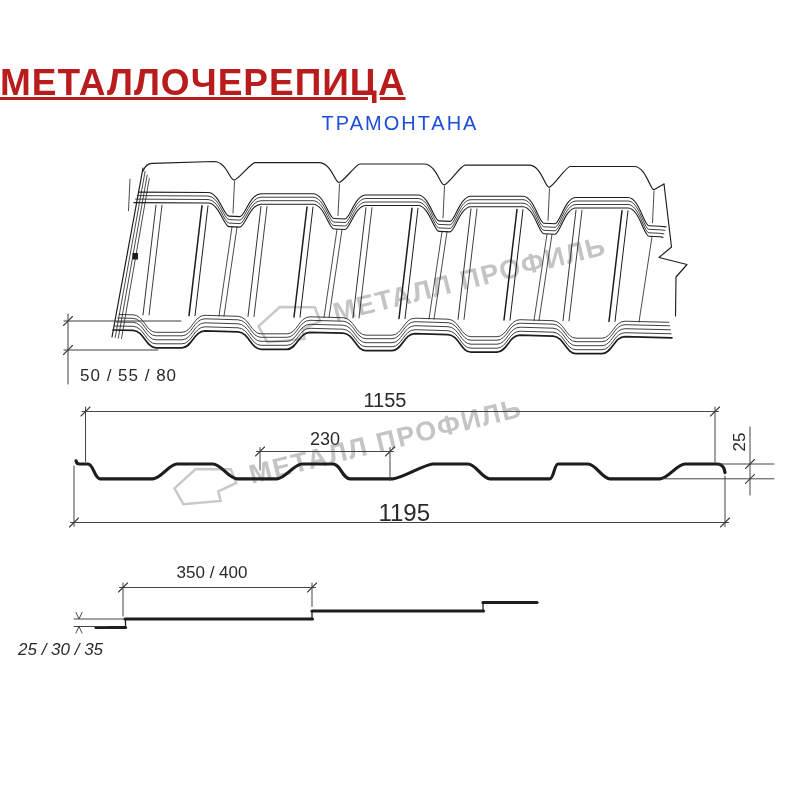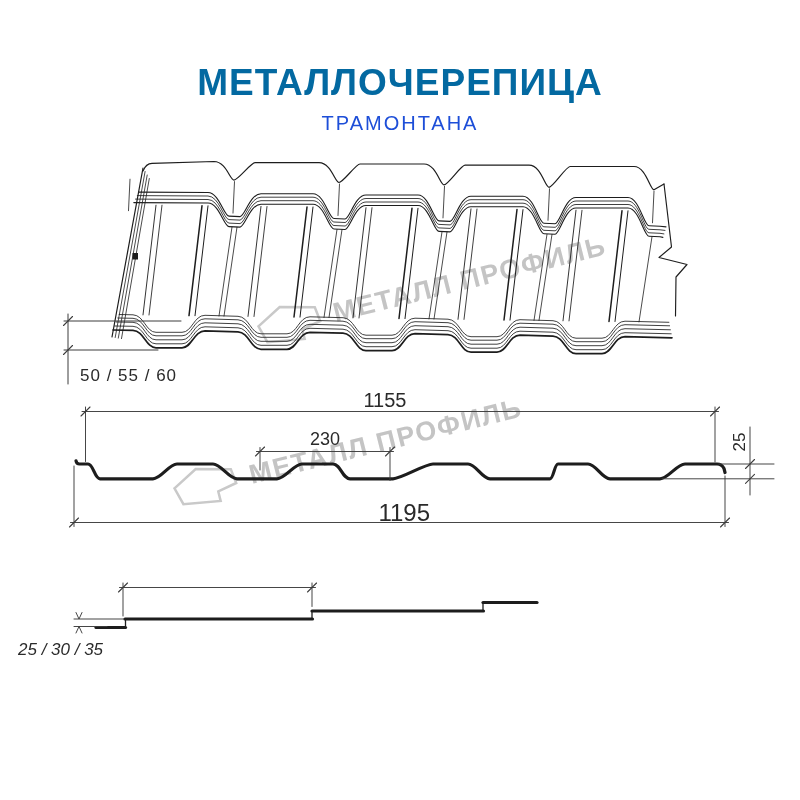--- a/index.html
+++ b/index.html
@@ -1,20 +1,20 @@
 <!DOCTYPE html>
 <html><head>
 <meta charset="utf-8">
 <style>
   html,body{margin:0;padding:0;background:#fff;}
   #stage{position:relative;width:800px;height:800px;background:#fff;overflow:hidden;
          font-family:"Liberation Sans", sans-serif;}
   
-  #title{position:absolute;left:0;top:62px;width:800px;text-align:center;
-         font-size:37px;font-weight:bold;letter-spacing:1px;color:#0369a1;}
+  #title{position:absolute;left:0;top:62px;width:800px;text-align:left;
+         font-size:37px;font-weight:bold;letter-spacing:1px;color:#b91c1c;text-decoration:underline;}
   #subtitle{position:absolute;left:0;top:112px;width:800px;text-align:center;
          font-size:20px;font-weight:normal;letter-spacing:2px;color:#1d4ed8;}
   
   .wm{position:absolute;display:flex;align-items:center;gap:10px;color:#c4c4c4;
       font-weight:bold;font-size:27px;letter-spacing:1.5px;white-space:nowrap;
       transform:rotate(-14deg);transform-origin:0 50%;z-index:1;}
   #wm1{left:258px;top:310px;}
   #wm2{left:174px;top:472px;}
   .wm svg{flex:0 0 auto;}
   
@@ -141,19 +141,20 @@
       <path d="M312,606.5 L312,583" fill="none" stroke="#3c3c3c" stroke-width="0.95" stroke-linecap="round" stroke-linejoin="round"></path>
       <path d="M119.5,587.5 L315.5,587.5" fill="none" stroke="#3c3c3c" stroke-width="0.95" stroke-linecap="round" stroke-linejoin="round"></path>
       <path d="M118.5,592 L127.5,583" fill="none" stroke="#3c3c3c" stroke-width="1.1" stroke-linecap="round" stroke-linejoin="round"></path>
       <path d="M307.5,592 L316.5,583" fill="none" stroke="#3c3c3c" stroke-width="1.1" stroke-linecap="round" stroke-linejoin="round"></path>
       <path d="M74,619 L124,619" fill="none" stroke="#3c3c3c" stroke-width="0.95" stroke-linecap="round" stroke-linejoin="round"></path>
       <path d="M74,626.5 L107,626.5" fill="none" stroke="#3c3c3c" stroke-width="0.95" stroke-linecap="round" stroke-linejoin="round"></path>
       <path d="M76,612.5 L79,619 L82,612.5" fill="none" stroke="#3c3c3c" stroke-width="0.95" stroke-linecap="round" stroke-linejoin="round"></path>
       <path d="M76,633 L79,626.5 L82,633" fill="none" stroke="#3c3c3c" stroke-width="0.95" stroke-linecap="round" stroke-linejoin="round"></path>
     </svg>
 
-  <span class="dim" id="lbl-h3d">50 / 55 / 60</span>
+  <span class="dim" id="lbl-h3d">50 / 55 / 80</span>
   <span class="dim" id="lbl-1155">1155</span>
   <span class="dim" id="lbl-230">230</span>
   <span class="dim" id="lbl-25">25</span>
   <span class="dim" id="lbl-1195">1195</span>
+  <span class="dim" id="lbl-350-400">350 / 400</span>
   <span class="dim" id="lbl-25-30-35">25 / 30 / 35</span>
 </div>
 
 </body></html>

